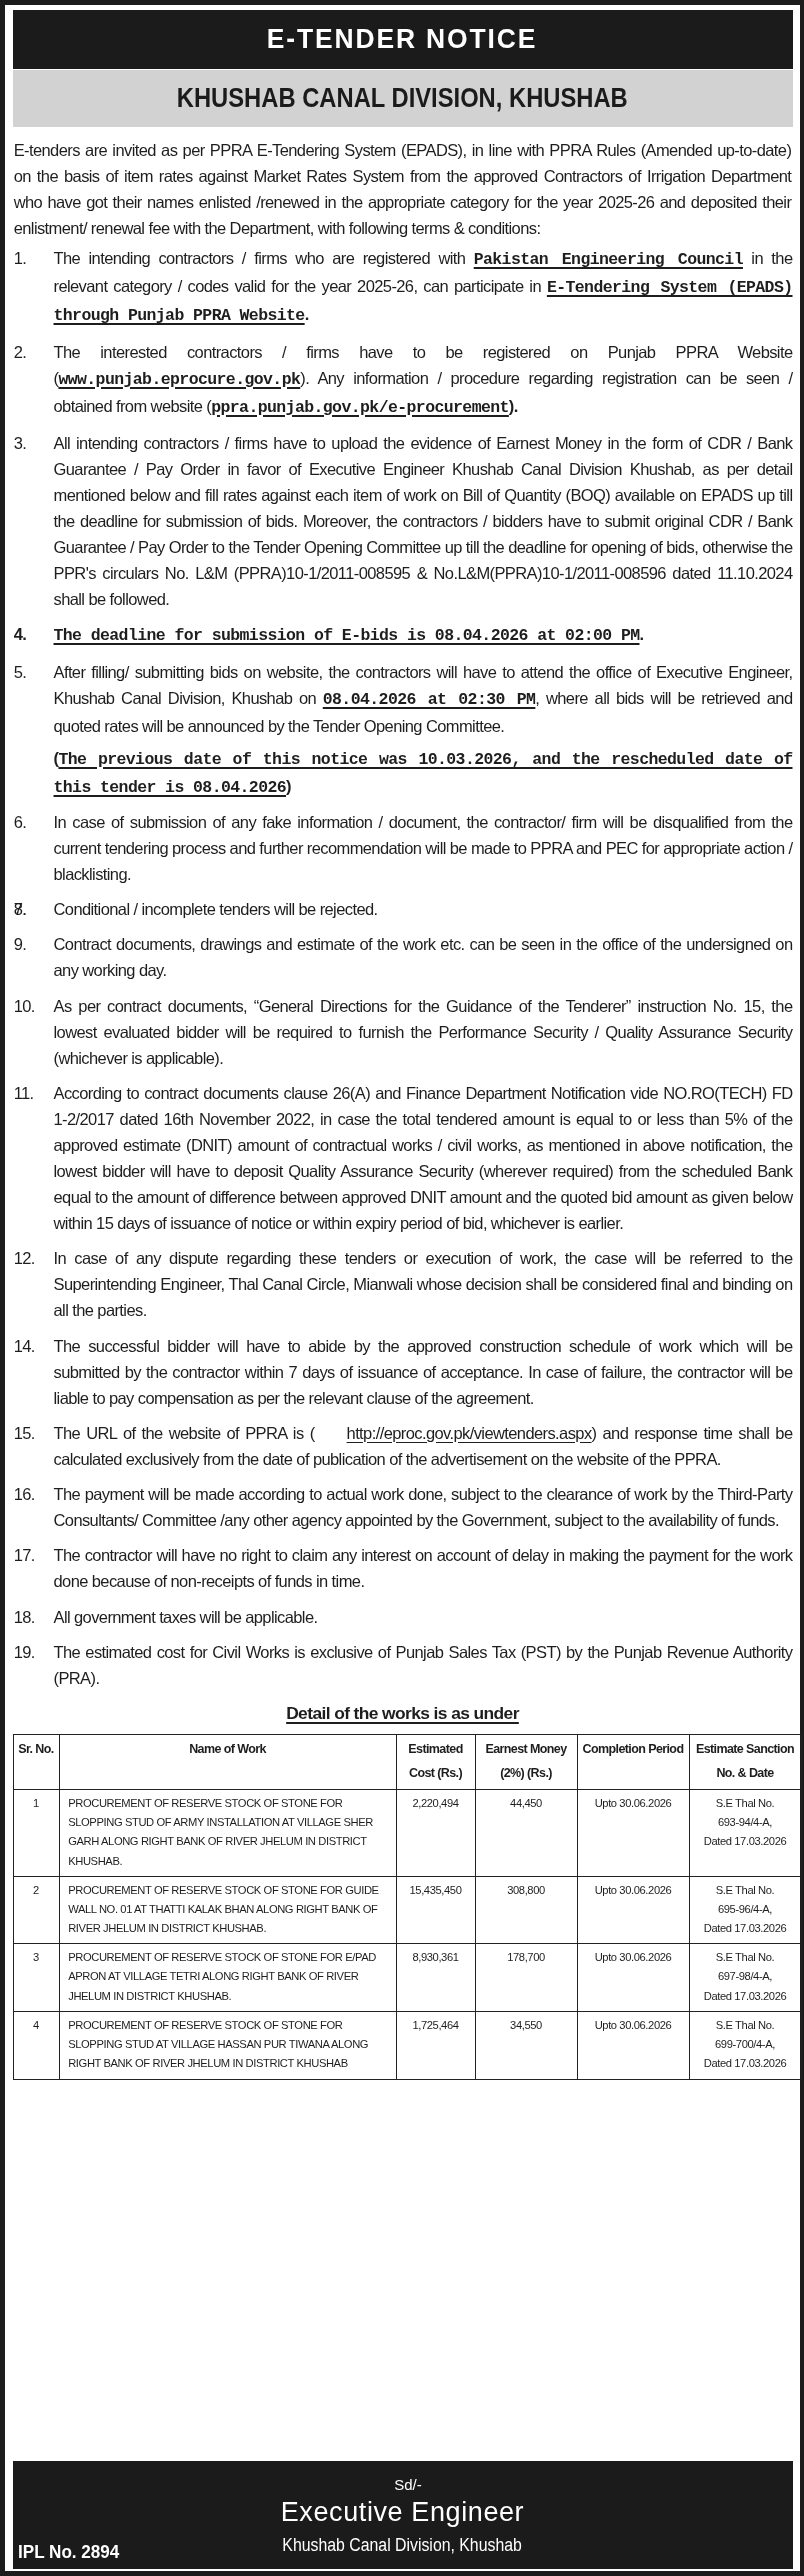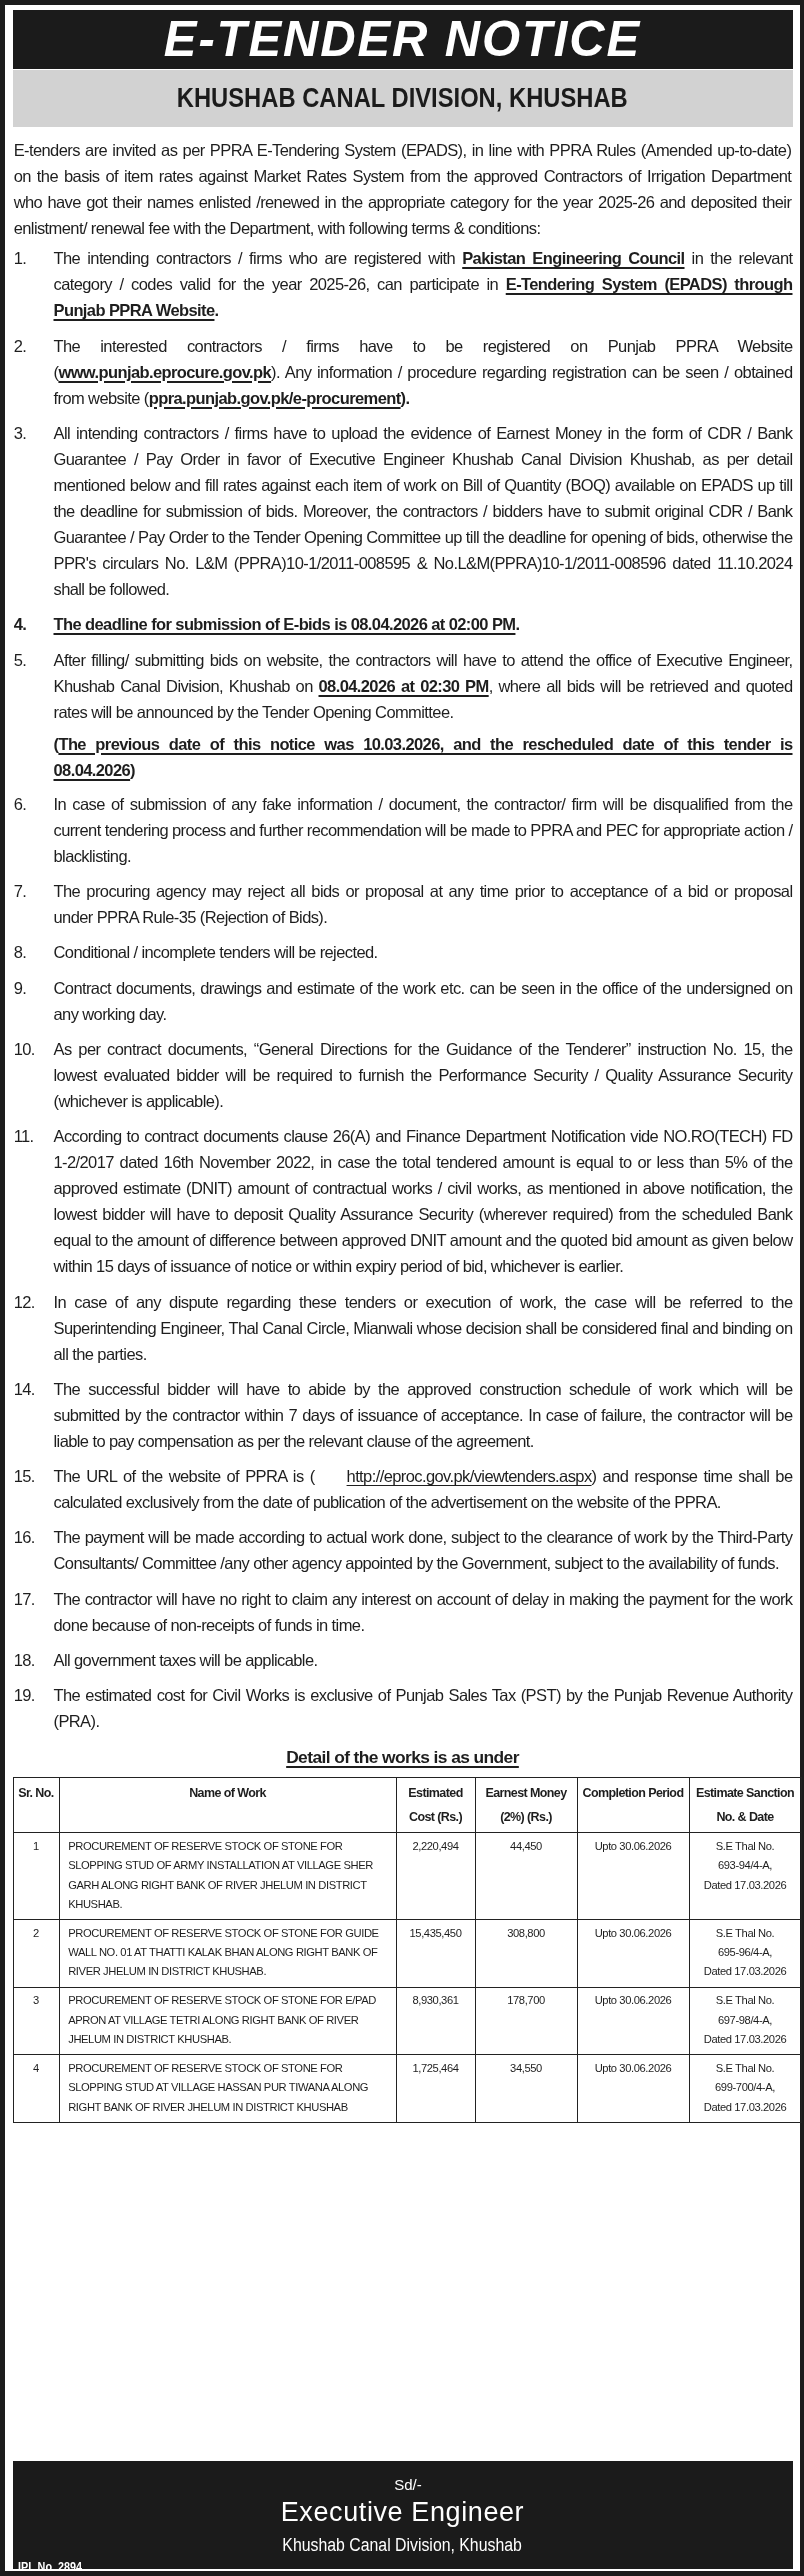--- a/index.html
+++ b/index.html
@@ -7,42 +7,41 @@
   .frame {
     position: absolute; left: 0; top: 0;
     width: 805px; height: 2576px; box-sizing: border-box;
     border: 5px solid #1c1c1c; background: #fff;
   }
   .inner { position: absolute; left: 7.5px; right: 7.5px; top: 5px; bottom: 0; }
   .title-band {
     position: absolute; left: 0; right: 0; top: 0; height: 59px;
     background: #1b1b1b; color: #fff; text-align: center;
     font-family: "Liberation Sans", sans-serif; font-weight: bold;
-    font-size: 50px; line-height: 59px; letter-spacing: 1.9px;
+    font-size: 27px; line-height: 59px; letter-spacing: 1.9px;
     transform-origin: center; 
-    font-style: italic;
   }
   .title-band span { display: inline-block; transform: scaleX(0.98); }
   .sub-band {
     position: absolute; left: 0; right: 0; top: 60px; height: 57px;
     background: #d2d2d2; color: #1b1b1b; text-align: center;
     font-family: "Liberation Sans", sans-serif; font-weight: bold;
     font-size: 27px; line-height: 57px;
   }
   .sub-band span { display: inline-block; transform: scaleX(0.88); }
   .body-text {
     position: absolute; left: 0; right: 0; top: 127px;
     font-family: "Liberation Sans", sans-serif; color: #1e1e1e;
     font-size: 16.5px; line-height: 26px; letter-spacing: -0.6px;
   }
   .intro { text-align: justify; margin: 0 0 4.4px 0; padding: 0 1.2px; }
   ol.terms { list-style: none; margin: 0; padding: 0; }
   ol.terms li { position: relative; padding-left: 41px; margin-bottom: 9.3px; text-align: justify; }
   ol.terms li .num { position: absolute; left: 1.2px; top: 0; }
-  .u { text-decoration: underline; text-decoration-thickness: 1.9px; text-underline-offset: 2.5px; font-weight: bold; }
+  .u { text-decoration: underline; text-decoration-thickness: 1.9px; text-underline-offset: 2.5px; font-weight: bold; font-family: Liberation Mono, monospace; }
   .ul { text-decoration: underline; text-underline-offset: 2.5px; margin-left: 32px; }
   .note { padding-left: 41px; font-weight: bold; margin: -3.1px 0 8px 0; text-align: justify; }
   .works-heading {
     text-align: center; font-weight: bold; font-size: 17.4px; margin: 6.2px 0 7.5px 0;
     text-decoration: underline; text-decoration-thickness: 1.9px; text-underline-offset: 3.1px;
   }
   table.works {
     width: 787px; border-collapse: collapse; table-layout: fixed;
     font-family: "Liberation Sans", sans-serif; color: #1e1e1e;
     border: 1.9px solid #222;
@@ -56,21 +55,21 @@
   table.works td.name { text-align: left; padding-left: 8.7px; }
   table.works thead tr { border-bottom: 1.9px solid #222; }
   .footer-band {
     position: absolute; left: 0; right: 0; top: 2451px; height: 108px;
     background: #1b1b1b; color: #fff; font-family: "Liberation Sans", sans-serif;
   }
   .footer-band .sd { position: absolute; left: 11px; right: 0; top: 15px; text-align: center; font-size: 15px; }
   .footer-band .desig { position: absolute; left: 0; right: 0; top: 36px; text-align: center; font-size: 27px; font-weight: normal; letter-spacing: 0.6px; }
   .footer-band .office { position: absolute; left: 0; right: 0; top: 74px; text-align: center; font-size: 18px; }
   .footer-band .office span { display: inline-block; transform: scaleX(0.88); }
-  .footer-band .ipl { position: absolute; left: 5px; top: 99px; font-size: 12px; font-weight: bold; }
+  .footer-band .ipl { position: absolute; left: 5px; top: 80px; font-size: 19px; font-weight: bold; }
   .footer-band .ipl span { display: inline-block; transform: scaleX(0.9); transform-origin: left; }
 </style>
 </head>
 <body>
 
 <div class="frame">
   <div class="inner">
 
     <div class="title-band">
       <span>E-TENDER NOTICE</span>
@@ -104,21 +103,21 @@
           <span>After filling/ submitting bids on website, the contractors will have to attend the office of Executive Engineer, Khushab Canal Division, Khushab on </span><span class="u">08.04.2026 at 02:30 PM</span><span>, where all bids will be retrieved and quoted rates will be announced by the Tender Opening Committee.</span>
         </li>
       </ol>
 
       <div class="note">
         <span>(</span><span class="u">The previous date of this notice was 10.03.2026, and the rescheduled date of this tender is 08.04.2026</span><span>)</span>
       </div>
 
       <ol class="terms">
         <li><span class="num">6.</span><span>In case of submission of any fake information / document, the contractor/ firm will be disqualified from the current tendering process and further recommendation will be made to PPRA and PEC for appropriate action / blacklisting.</span></li>
-        <li><span class="num">7.</span><span>The procuring agency may reject all bids or proposal at any time prior to acceptance of a bid or proposal under PPRA Rule-35 (Rejection of Bids).</span></li>
+        <li><span class="num">7.</span></li>
         <li><span class="num">8.</span><span>Conditional / incomplete tenders will be rejected.</span></li>
         <li><span class="num">9.</span><span>Contract documents, drawings and estimate of the work etc. can be seen in the office of the undersigned on any working day.</span></li>
         <li><span class="num">10.</span><span>As per contract documents, “General Directions for the Guidance of the Tenderer” instruction No. 15, the lowest evaluated bidder will be required to furnish the Performance Security / Quality Assurance Security (whichever is applicable).</span></li>
         <li><span class="num">11.</span><span>According to contract documents clause 26(A) and Finance Department Notification vide NO.RO(TECH) FD 1-2/2017 dated 16th November 2022, in case the total tendered amount is equal to or less than 5% of the approved estimate (DNIT) amount of contractual works / civil works, as mentioned in above notification, the lowest bidder will have to deposit Quality Assurance Security (wherever required) from the scheduled Bank equal to the amount of difference between approved DNIT amount and the quoted bid amount as given below within 15 days of issuance of notice or within expiry period of bid, whichever is earlier.</span></li>
         <li><span class="num">12.</span><span>In case of any dispute regarding these tenders or execution of work, the case will be referred to the Superintending Engineer, Thal Canal Circle, Mianwali whose decision shall be considered final and binding on all the parties.</span></li>
         <li><span class="num">14.</span><span>The successful bidder will have to abide by the approved construction schedule of work which will be submitted by the contractor within 7 days of issuance of acceptance. In case of failure, the contractor will be liable to pay compensation as per the relevant clause of the agreement.</span></li>
         <li>
           <span class="num">15.</span>
           <span>The URL of the website of PPRA is (</span><span class="ul">http://eproc.gov.pk/viewtenders.aspx</span><span>) and response time shall be calculated exclusively from the date of publication of the advertisement on the website of the PPRA.</span>
         </li>

